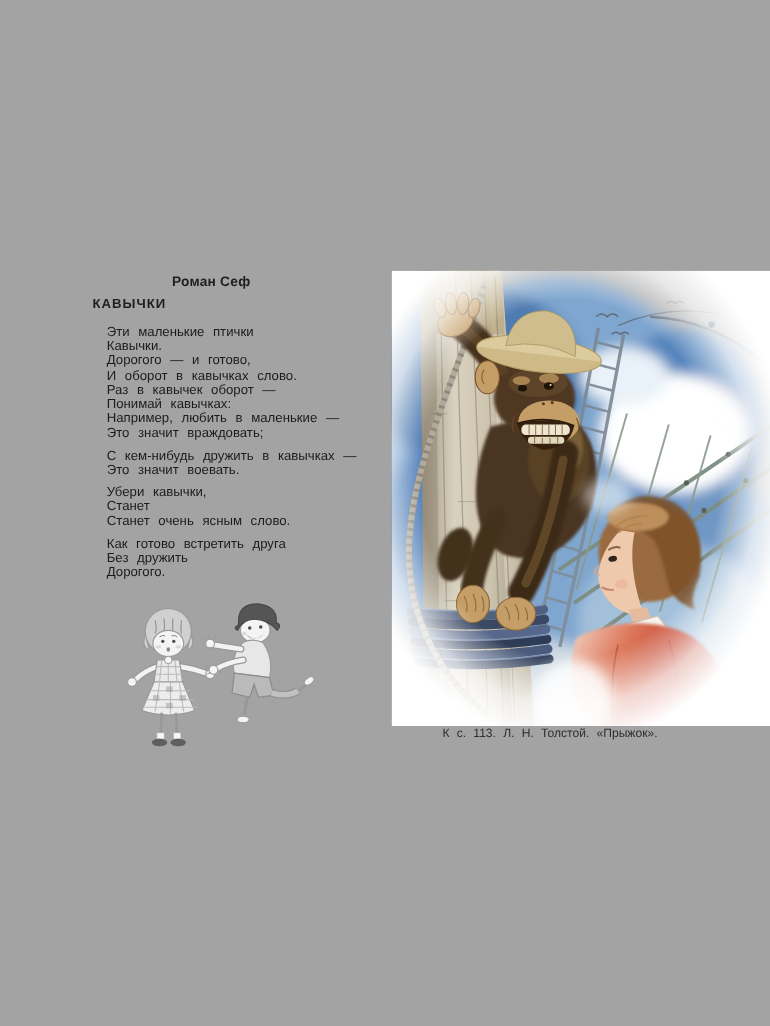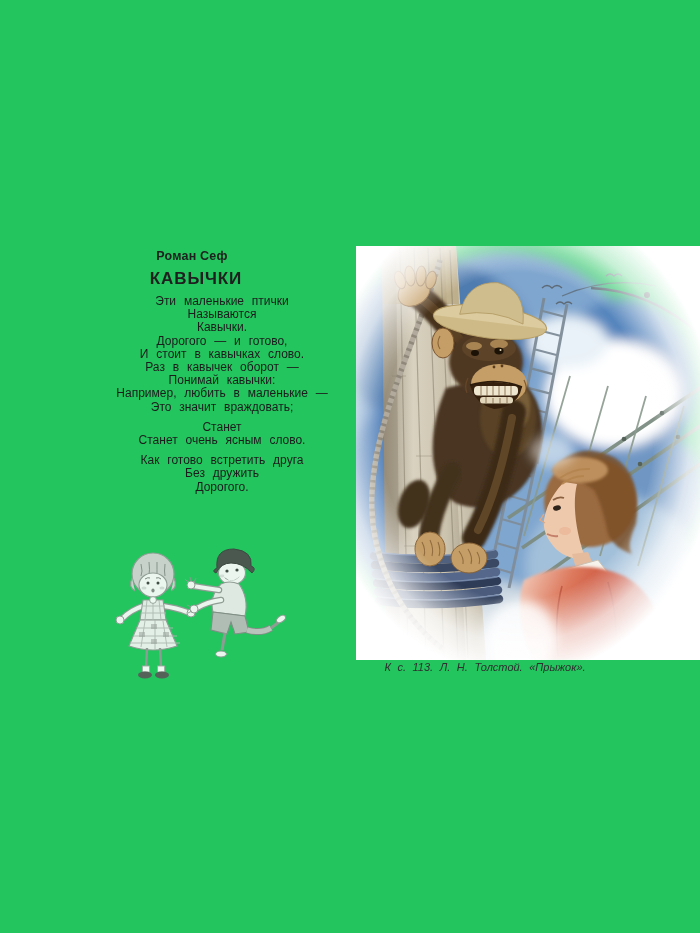--- a/index.html
+++ b/index.html
@@ -1,52 +1,56 @@
 <!DOCTYPE html>
 <html><head>
 <meta charset="utf-8">
 <style>
   html,body{margin:0;padding:0;background:#ffffff;}
-  .page{position:relative;width:700px;height:933px;background:#22c55e;overflow:hidden;
+  .page{position:relative;width:700px;height:933px;background:#a3a3a3;overflow:hidden;
         font-family:"Liberation Sans", sans-serif;color:#1f1f1f;}
   .author{position:absolute;left:96px;top:249px;width:192px;text-align:center;
           font-size:12.5px;font-weight:bold;letter-spacing:.2px;}
-  .title{position:absolute;left:100px;top:269px;width:192px;text-align:center;
-         font-size:17px;font-weight:bold;letter-spacing:.9px;}
+  .title{position:absolute;left:84px;top:269px;width:192px;
+         font-size:12px;font-weight:bold;letter-spacing:.9px;}
   .poem{position:absolute;left:97px;top:295px;width:250px;font-size:12px;line-height:13.2px;
         word-spacing:4.5px;color:#1c1c1c;}
   .stanza{margin:0 0 7px 0;}
-  .line{white-space:nowrap;text-align:center;}
+  .line{white-space:nowrap;}
   .sketch{position:absolute;left:95px;top:542px;}
   .illo{position:absolute;left:356px;top:246px;}
-  .caption{position:absolute;left:335px;top:660px;width:300px;text-align:center;
-           font-style:italic;font-size:11px;line-height:14.5px;word-spacing:3.5px;color:#2e2e2e;}
+  .caption{position:absolute;left:350px;top:660px;width:300px;text-align:center;
+           font-size:11px;line-height:14.5px;word-spacing:3.5px;color:#2e2e2e;}
 </style>
 </head>
 <body>
 
 <div class="page">
 
   <section>
     <div class="author">Роман Сеф</div>
     <div class="title">КАВЫЧКИ</div>
 
     <div class="poem">
       <div class="stanza">
         <div class="line">Эти маленькие птички</div>
-        <div class="line">Называются</div>
         <div class="line">Кавычки.</div>
         <div class="line">Дорогого — и готово,</div>
-        <div class="line">И стоит в кавычках слово.</div>
+        <div class="line">И оборот в кавычках слово.</div>
         <div class="line">Раз в кавычек оборот —</div>
-        <div class="line">Понимай кавычки:</div>
+        <div class="line">Понимай кавычках:</div>
         <div class="line">Например, любить в маленькие —</div>
         <div class="line">Это значит враждовать;</div>
       </div>
       <div class="stanza">
+        <div class="line">С кем-нибудь дружить в кавычках —</div>
+        <div class="line">Это значит воевать.</div>
+      </div>
+      <div class="stanza">
+        <div class="line">Убери кавычки,</div>
         <div class="line">Станет</div>
         <div class="line">Станет очень ясным слово.</div>
       </div>
       <div class="stanza">
         <div class="line">Как готово встретить друга</div>
         <div class="line">Без дружить</div>
         <div class="line">Дорогого.</div>
       </div>
     </div>
 

